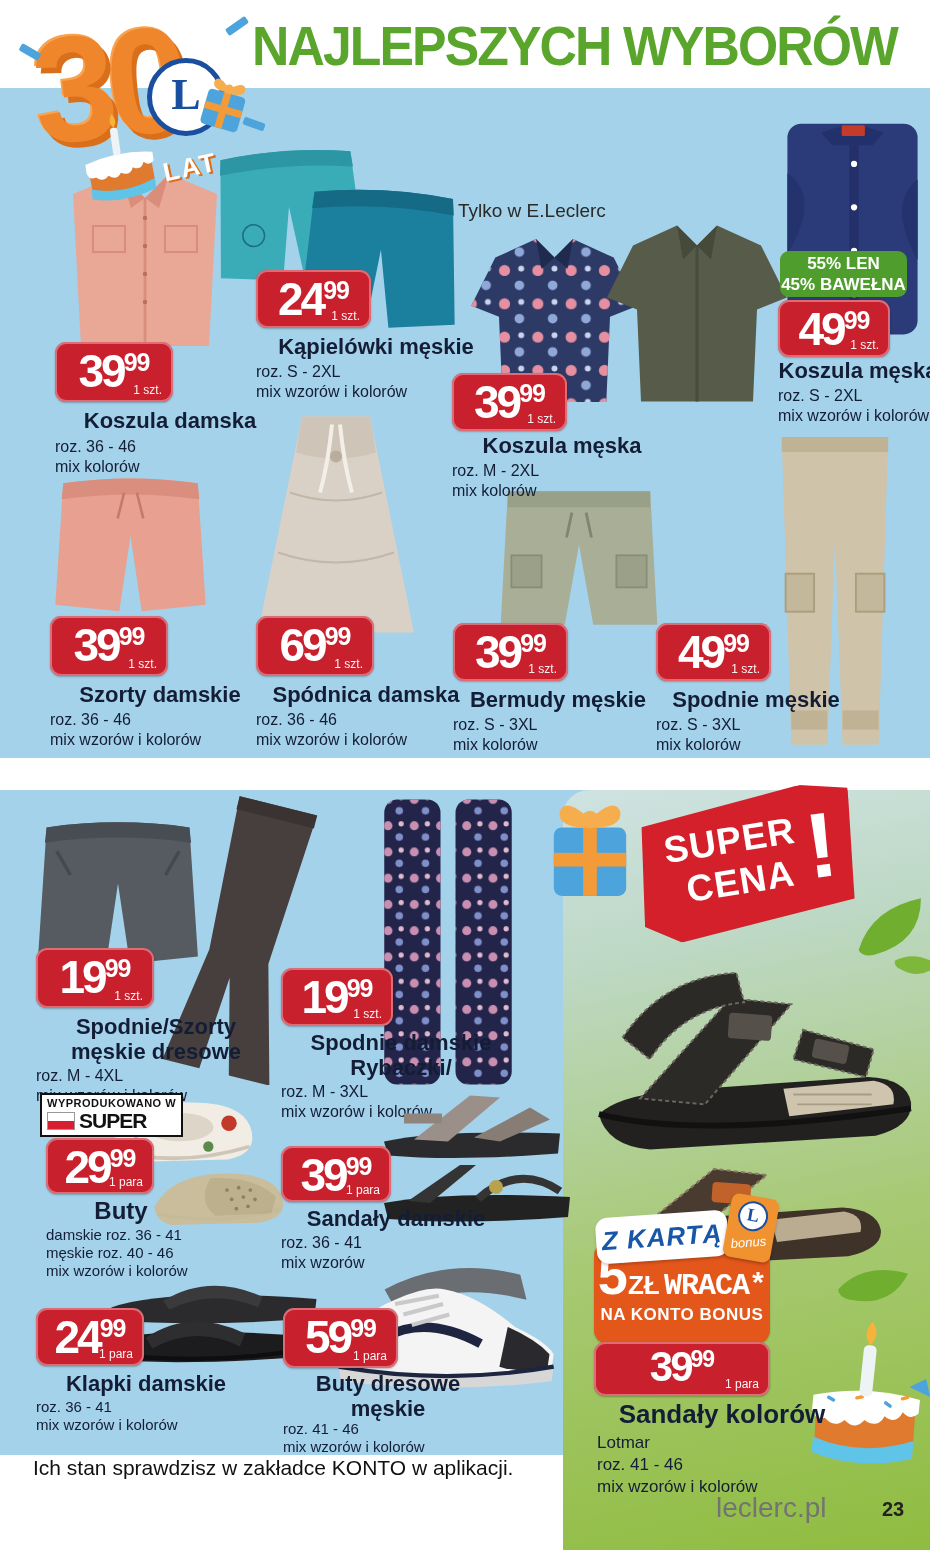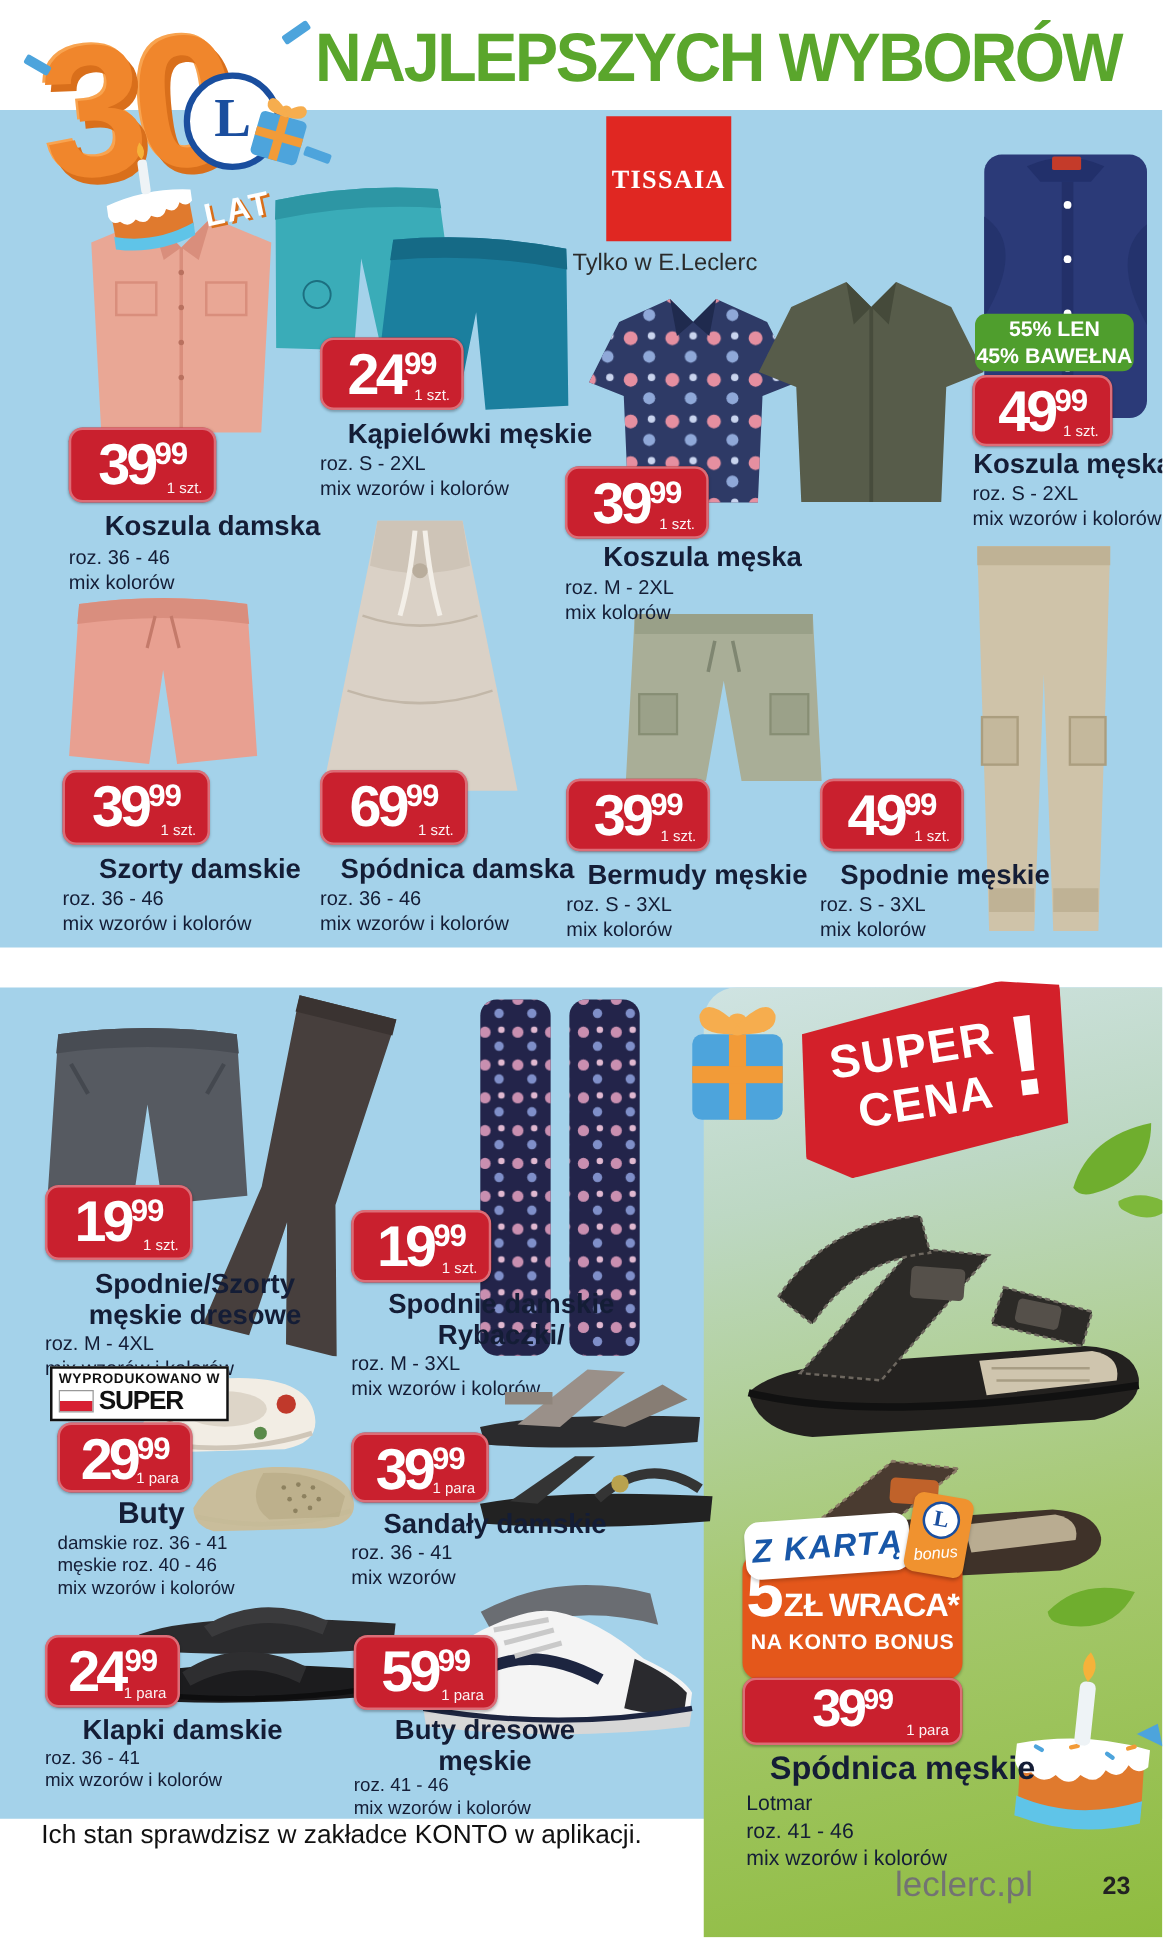--- a/index.html
+++ b/index.html
@@ -62,21 +62,21 @@
              box-shadow:0 2px 3px rgba(0,0,0,.25);text-align:center;}
   .bonuscard .c{display:block;width:26px;height:26px;background:#fff;border:2px solid #1a4e9e;
                 border-radius:50%;margin:5px auto 0;color:#1a4e9e;font-family:"Liberation Serif",serif;
                 font-weight:bold;font-size:18px;line-height:24px;}
   .bonuscard .b{display:block;color:#fff;font-style:italic;font-size:13px;transform:rotate(-14deg);
                 margin-top:4px;}
   .orangepanel{position:absolute;background:#e4571b;border-radius:14px;color:#fff;
                box-shadow:0 1px 2px rgba(0,0,0,.2);}
   .orangepanel .big5{font-size:54px;font-weight:800;line-height:54px;}
   .orangepanel .zl{font-size:26px;font-weight:800;}
-  .orangepanel .wr{font-size:26px;font-weight:800;letter-spacing:-1px;}
+  .orangepanel .wr{font-size:30px;font-weight:800;letter-spacing:-1px;font-family:Liberation Mono, monospace;}
   .orangepanel .sub{font-size:17px;font-weight:800;letter-spacing:.5px;margin-top:2px;}
   .note{position:absolute;color:#111;font-size:21px;}
   .site{position:absolute;color:#737373;font-weight:400;font-size:28px;}
   .pageno{position:absolute;color:#222;font-weight:bold;font-size:20px;}
 </style>
 </head>
 <body>
 
 <div class="page">
 
@@ -128,21 +128,20 @@
   <svg class="abs" style="left:212px;top:112px;transform:rotate(-4deg)" width="155" height="205" viewBox="0 0 100 100">
     <path d="M8 12 Q50 6 92 12 L97 88 L57 92 L50 45 L43 92 L3 88 Z" fill="#3aacb8"></path>
     <path d="M8 12 Q50 6 92 12 L93 22 Q50 16 7 22 Z" fill="#2d96a4"></path>
     <circle cx="26" cy="62" r="7" fill="none" stroke="#1c6f80"></circle>
   </svg>
   <svg class="abs" style="left:298px;top:158px;transform:rotate(3deg)" width="165" height="200" viewBox="0 0 100 100">
     <path d="M8 12 Q50 6 92 12 L97 88 L57 92 L50 45 L43 92 L3 88 Z" fill="#1b7f9e"></path>
     <path d="M8 12 Q50 6 92 12 L93 22 Q50 16 7 22 Z" fill="#156a86"></path>
   </svg>
 
-  <div class="tissaia" style="left:485px;top:93px;width:100px;height:100px;font-size:21px;line-height:100px;letter-spacing:1px">TISSAIA</div>
   <div class="tylko" style="left:458px;top:200px;width:180px">Tylko w E.Leclerc</div>
 
   <svg class="abs" style="left:462px;top:208px" width="185" height="225" viewBox="0 0 100 100">
     <defs>
         <pattern id="fl" width="18" height="18" patternUnits="userSpaceOnUse">
       <circle cx="5" cy="5" r="3" fill="#e58fa0"></circle>
           <circle cx="13" cy="13" r="2.6" fill="#8fa8d8"></circle>
       <circle cx="14" cy="4" r="1.6" fill="#c9d4ee"></circle>
         </pattern>
       </defs>
@@ -341,21 +340,21 @@
 
   <div class="orangepanel" style="left:594px;top:1242px;width:176px;height:96px;text-align:center;padding-top:6px;z-index:3">
     <div><span class="big5">5</span><span class="zl">ZŁ</span> <span class="wr">WRACA*</span></div>
     <div class="sub">NA KONTO BONUS</div>
   </div>
 
   <div class="tag tag-wide" style="left:594px;top:1342px;width:176px;height:54px;z-index:3">
     <span class="pm">39</span><span class="ps">99</span>
     <span class="pu">1 para</span>
   </div>
-  <div class="pname" style="left:597px;top:1402px;width:250px;font-size:26px;z-index:3">Spódnica męskie</div>
+  <div class="pname" style="left:597px;top:1402px;width:250px;font-size:26px;z-index:3">Sandały kolorów</div>
   <div class="pdet" style="left:597px;top:1432px;width:250px;font-size:17px;line-height:22px;z-index:3">
     <span>Lotmar</span>
       <span>roz. 41 - 46</span>
       <span>mix wzorów i kolorów</span>
   </div>
 
   <svg class="abs" style="left:796px;top:1292px;z-index:2" width="138" height="195" viewBox="0 0 140 190">
     <g transform="rotate(6 70 120)">
       <path d="M20 118 L120 102 L122 150 Q70 168 22 158 Z" fill="#e07a2e"></path>
       <path d="M20 148 Q70 164 122 142 L122 160 Q70 178 20 164 Z" fill="#5fc4e8"></path>

